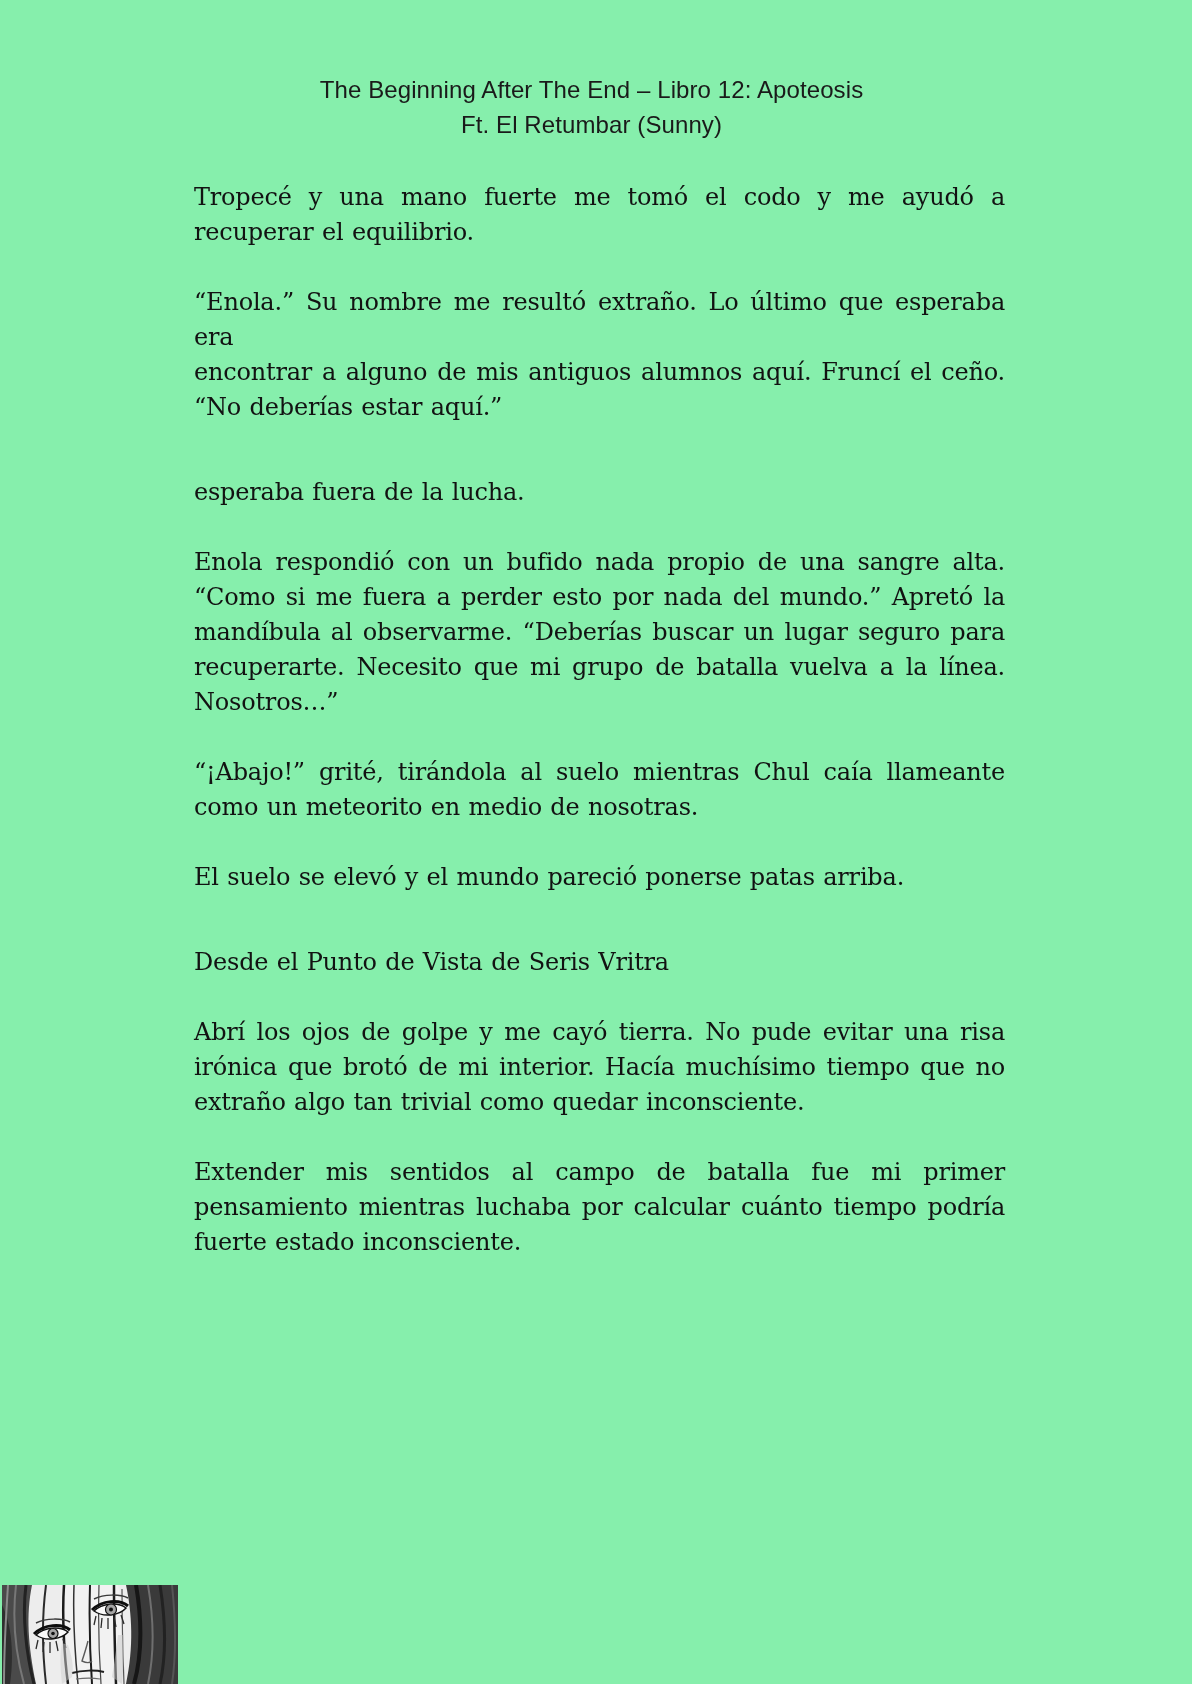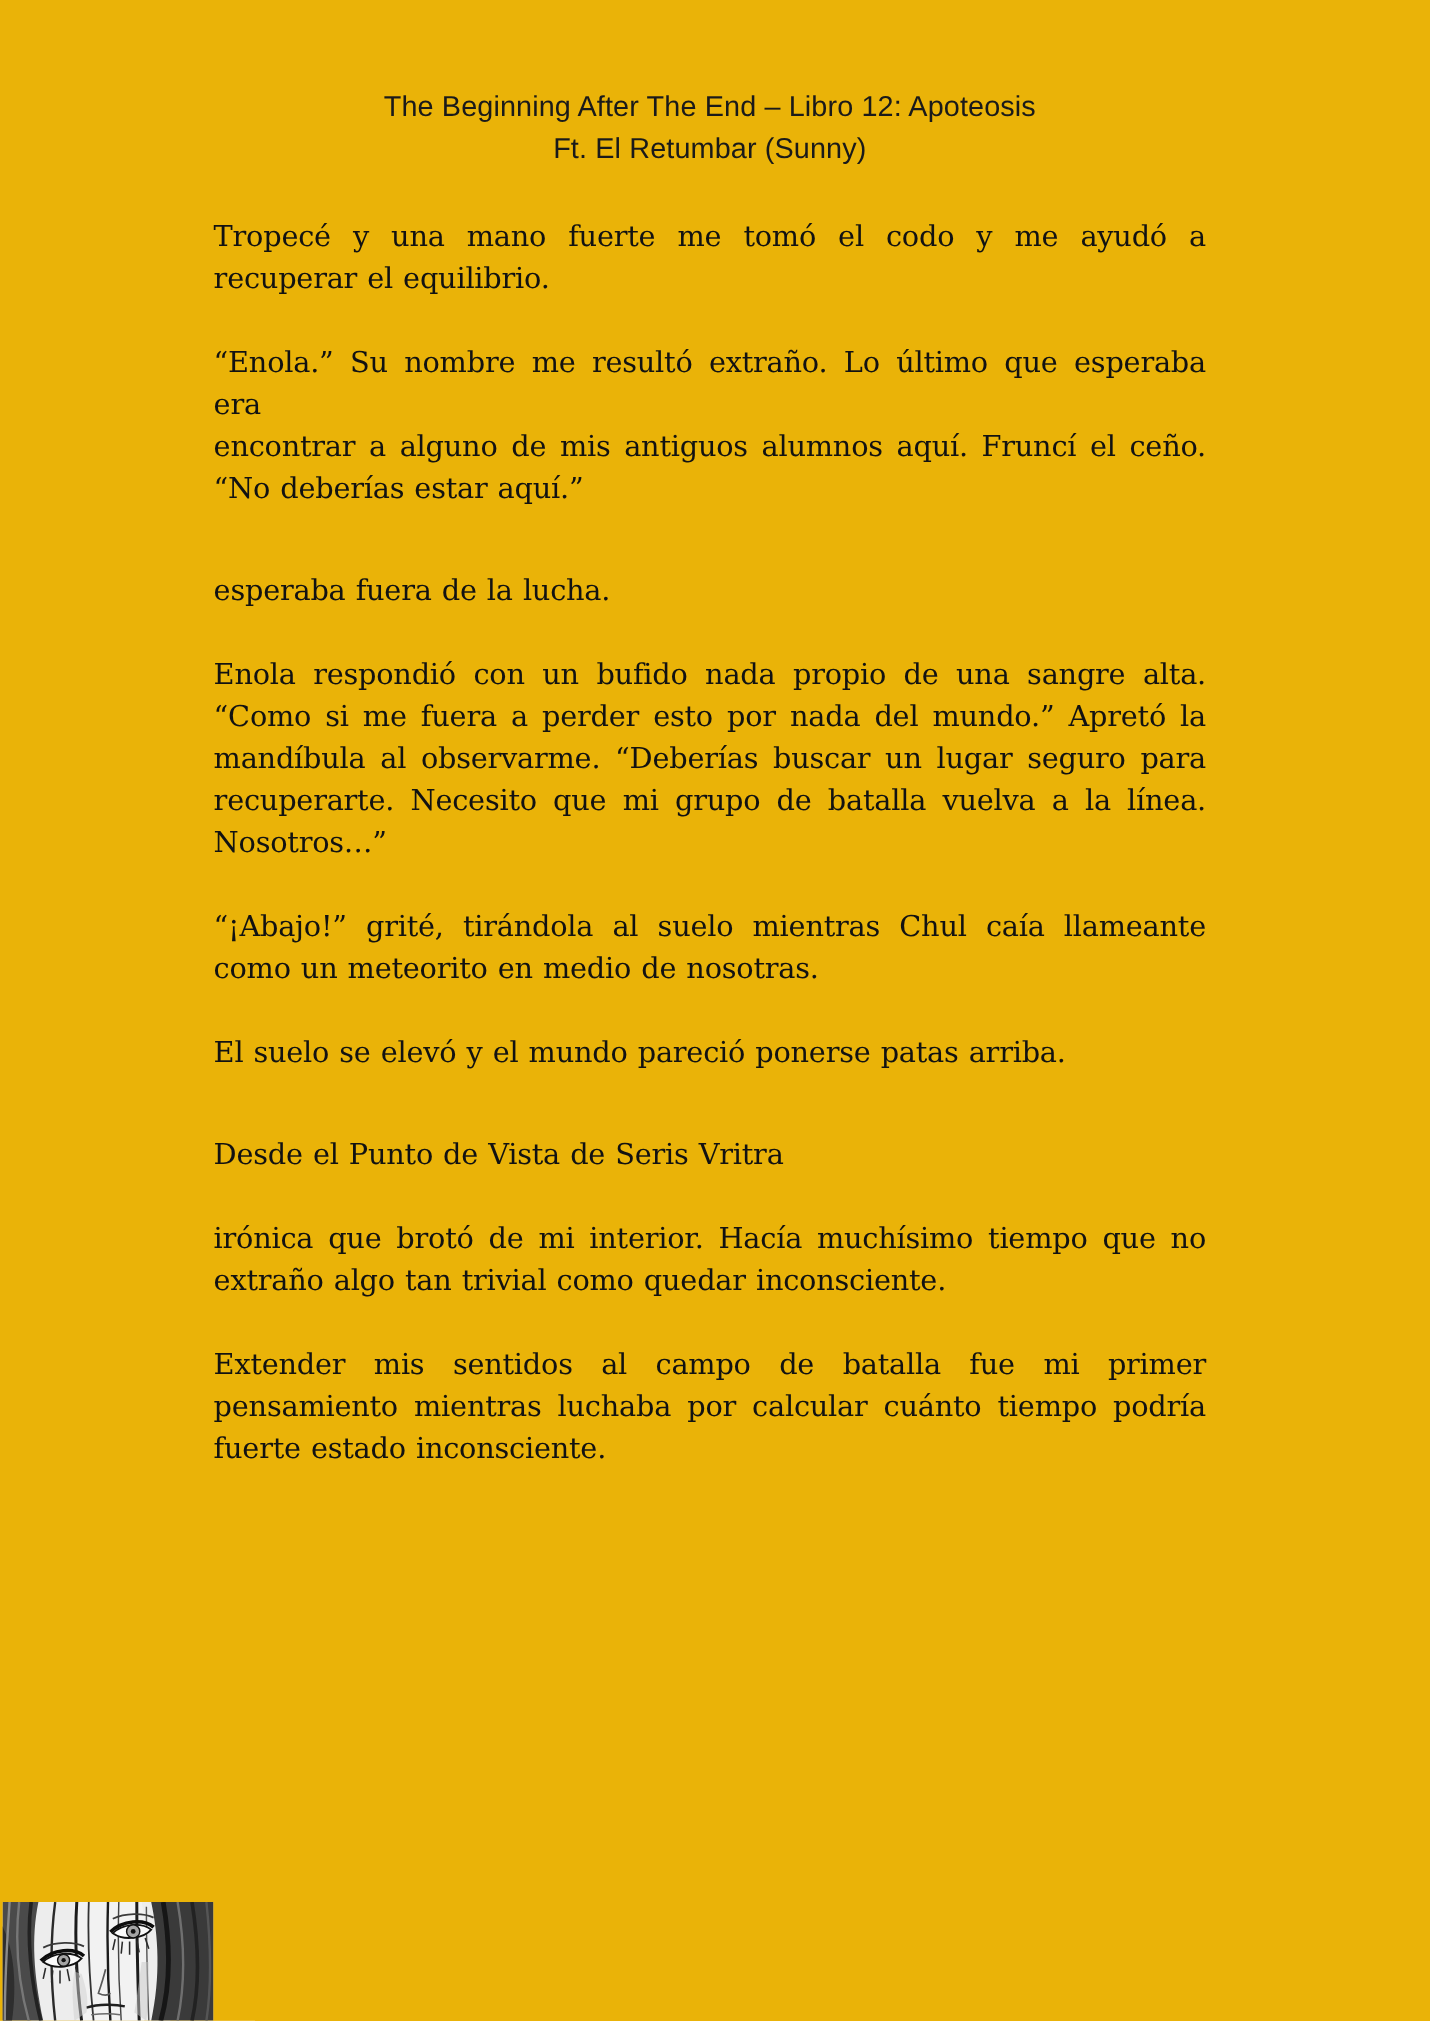--- a/index.html
+++ b/index.html
@@ -8,40 +8,40 @@
     height: 1684px;
     background: #ffffff;
     position: relative;
     overflow: hidden;
     font-family: "DejaVu Serif", serif;
     color: #121212;
   }
   .page {
     position: absolute;
     inset: 0;
-    background: #eab308;
+    background: #86efac;
   }
   header.doc-header {
     padding-top: 72px;
     margin: 0 187px 38px 178px;
     text-align: center;
     font-family: "Liberation Sans", sans-serif;
     font-size: 24px;
     line-height: 35px;
     color: #1a1a1a;
     letter-spacing: 0.1px;
   }
   main.doc-body {
     margin: 0 187px 0 178px;
     font-size: 24px;
     line-height: 35px;
     letter-spacing: -0.2px;
     word-spacing: 1px;
   }
-  .block { margin: 0 0 35px 0; padding: 0; }
+  .block { margin: 0 0 35px 16px; padding: 0; }
   .extra-space { margin-top: 50px; }
   h2.block { font-size: inherit; line-height: inherit; font-weight: 400; }
   .line {
     display: block;
     text-align: justify;
   }
   .jl { text-align-last: justify; }
   .corner-art {
     position: absolute;
     left: 2px;
@@ -87,20 +87,21 @@
         <span class="line jl">“¡Abajo!” grité, tirándola al suelo mientras Chul caía llameante</span>
         <span class="line">como un meteorito en medio de nosotras.</span>
       </p>
       <p class="block">
         <span class="line">El suelo se elevó y el mundo pareció ponerse patas arriba.</span>
       </p>
       <h2 class="block extra-space">
         <span class="line">Desde el Punto de Vista de Seris Vritra</span>
       </h2>
       <p class="block">
+        <span class="line jl">Abrí los ojos de golpe y me cayó tierra. No pude evitar una risa</span>
         <span class="line jl">irónica que brotó de mi interior. Hacía muchísimo tiempo que no</span>
         <span class="line">extraño algo tan trivial como quedar inconsciente.</span>
       </p>
       <p class="block">
         <span class="line jl">Extender mis sentidos al campo de batalla fue mi primer</span>
         <span class="line jl">pensamiento mientras luchaba por calcular cuánto tiempo podría</span>
         <span class="line">fuerte estado inconsciente.</span>
       </p>
     </main>
 

